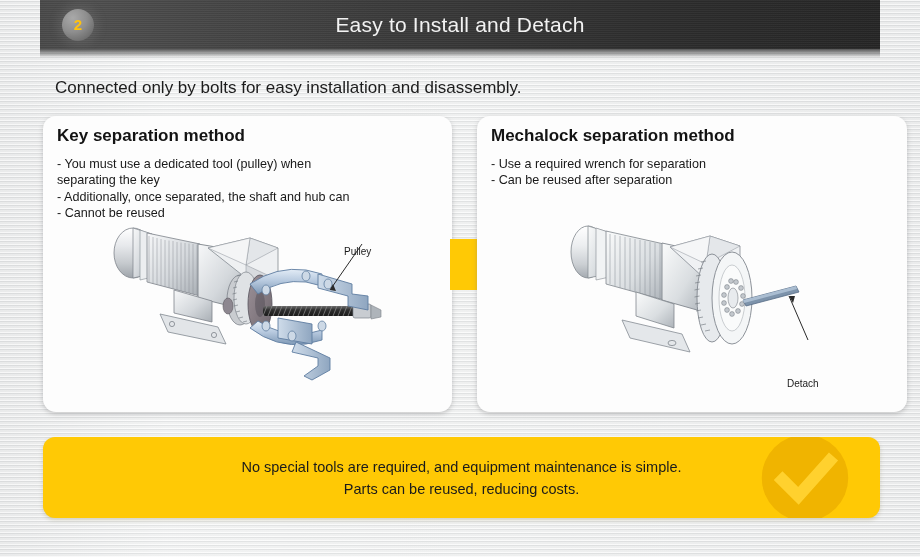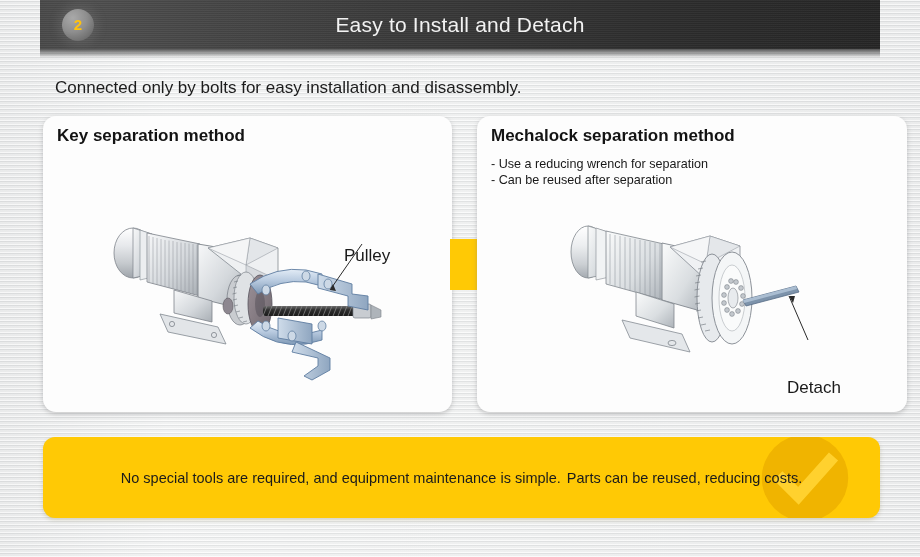--- a/index.html
+++ b/index.html
@@ -138,21 +138,21 @@
     height: 113px;
   }
 
   
   .figure { position: absolute; }
   #fig-left  { left: 100px; top: 218px; width: 290px; height: 180px; }
   #fig-right { left: 560px; top: 212px; width: 265px; height: 168px; }
 
   .callout {
     position: absolute;
-    font-size: 17px;
+    font-size: 10px;
     color: #1a1a1a;
     text-align: center;
   }
   #callout-pulley { left: 344px; top: 246px; }
   #callout-wrench { left: 787px; top: 378px; }
 
   
   #banner {
     position: absolute;
     left: 43px;
@@ -171,21 +171,21 @@
     width: 94px;
     height: 94px;
   }
   #banner-text {
     position: absolute;
     left: 0;
     top: 0;
     width: 837px;
     height: 81px;
     display: flex;
-    flex-direction: row;
+    flex-direction: column;
     align-items: center;
     justify-content: center;
     gap: 6px;
     font-size: 14.5px;
     color: #1b1b1b;
     text-align: center;
   }
 </style>
 </head>
 <body>
@@ -197,20 +197,26 @@
     <div id="badge">
       <span id="badge-num">2</span>
     </div>
   </div>
   <div id="header-fade"></div>
 
   <div id="intro">Connected only by bolts for easy installation and disassembly.</div>
 
   <div class="card" id="card-left">
     <div class="card-title">Key separation method</div>
+    <ul class="card-bullets">
+      <li>- You must use a dedicated tool (pulley) when
+   separating the key</li>
+      <li>- Additionally, once separated, the shaft and hub can</li>
+      <li>- Cannot be reused</li>
+    </ul>
   </div>
 
   <svg class="figure" id="fig-left" viewBox="0 0 290 180">
     <defs>
       <linearGradient id="steelA" x1="0" y1="0" x2="0" y2="1">
         <stop offset="0%" stop-color="#ffffff"></stop>
         <stop offset="35%" stop-color="#e7e9ec"></stop>
         <stop offset="70%" stop-color="#c6cace"></stop>
         <stop offset="100%" stop-color="#9ea4aa"></stop>
       </linearGradient>
@@ -338,21 +344,21 @@
 
   <div class="callout" id="callout-pulley">Pulley</div>
 
   <svg id="arrow" viewBox="0 0 96 113">
     <polygon points="0,31 48,31 48,0 96,56 48,113 48,82 0,82" fill="#ffc905"></polygon>
   </svg>
 
   <div class="card" id="card-right">
     <div class="card-title">Mechalock separation method</div>
     <ul class="card-bullets">
-      <li>- Use a reducing wrench for separation</li>
+      <li>- Use a required wrench for separation</li>
       <li>- Can be reused after separation</li>
     </ul>
   </div>
 
   <svg class="figure" id="fig-right" viewBox="0 0 265 168">
     <defs>
       <linearGradient id="steelC" x1="0" y1="0" x2="0" y2="1">
         <stop offset="0%" stop-color="#ffffff"></stop>
         <stop offset="38%" stop-color="#eceef0"></stop>
         <stop offset="74%" stop-color="#cbcfd3"></stop>

